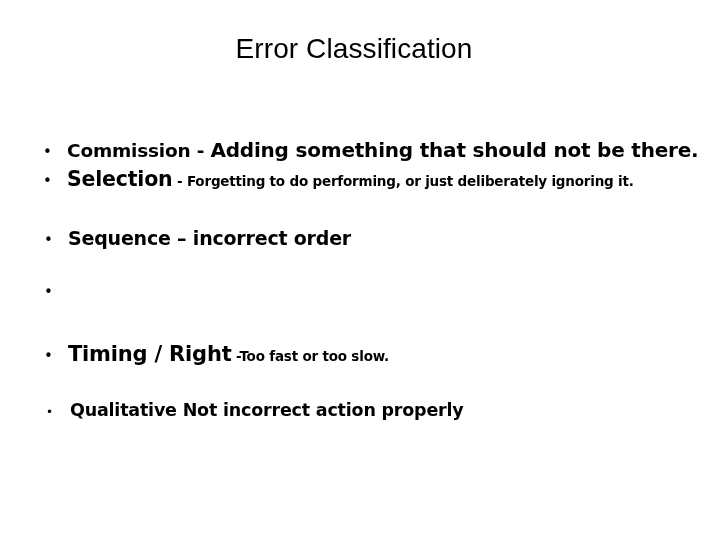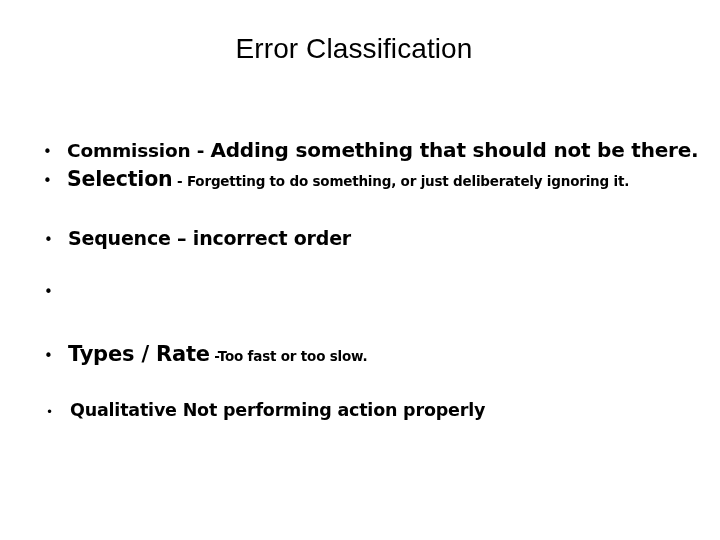--- a/index.html
+++ b/index.html
@@ -126,36 +126,36 @@
 
   <div class="body-block">
 
     <div class="bullet-row r1">
       <span class="bullet-mark">•</span>
       <span class="bullet-text"><span class="term">Commission</span><span class="term"> -  </span><span class="desc">Adding something that should not be there.</span></span>
     </div>
 
     <div class="bullet-row r2">
       <span class="bullet-mark">•</span>
-      <span class="bullet-text"><span class="term">Selection</span><span class="desc"> - </span><span class="desc">Forgetting  to do something, or just deliberately ignoring it.</span></span>
+      <span class="bullet-text"><span class="term">Selection</span><span class="desc"> - </span><span class="desc">Forgetting  to do performing, or just deliberately ignoring it.</span></span>
     </div>
 
     <div class="bullet-row r3">
       <span class="bullet-mark">•</span>
       <span class="bullet-text"><span class="term">Sequence</span><span class="term"> – </span><span class="desc">incorrect order</span></span>
     </div>
 
     <div class="bullet-row r4">
       <span class="bullet-mark">•</span>
     </div>
 
     <div class="bullet-row r5">
       <span class="bullet-mark">•</span>
-      <span class="bullet-text"><span class="term">Types / Rate</span><span class="desc"> -</span><span class="desc">Too fast or too slow.</span></span>
+      <span class="bullet-text"><span class="term">Timing / Right</span><span class="desc"> -</span><span class="desc">Too fast or too slow.</span></span>
     </div>
 
     <div class="bullet-row r6">
       <span class="bullet-mark">•</span>
-      <span class="bullet-text"><span class="term">Qualitative</span><span class="desc">  </span><span class="desc">Not performing action properly</span></span>
+      <span class="bullet-text"><span class="term">Qualitative</span><span class="desc">  </span><span class="desc">Not incorrect action properly</span></span>
     </div>
 
   </div>
 </div>
 
 </body></html>

